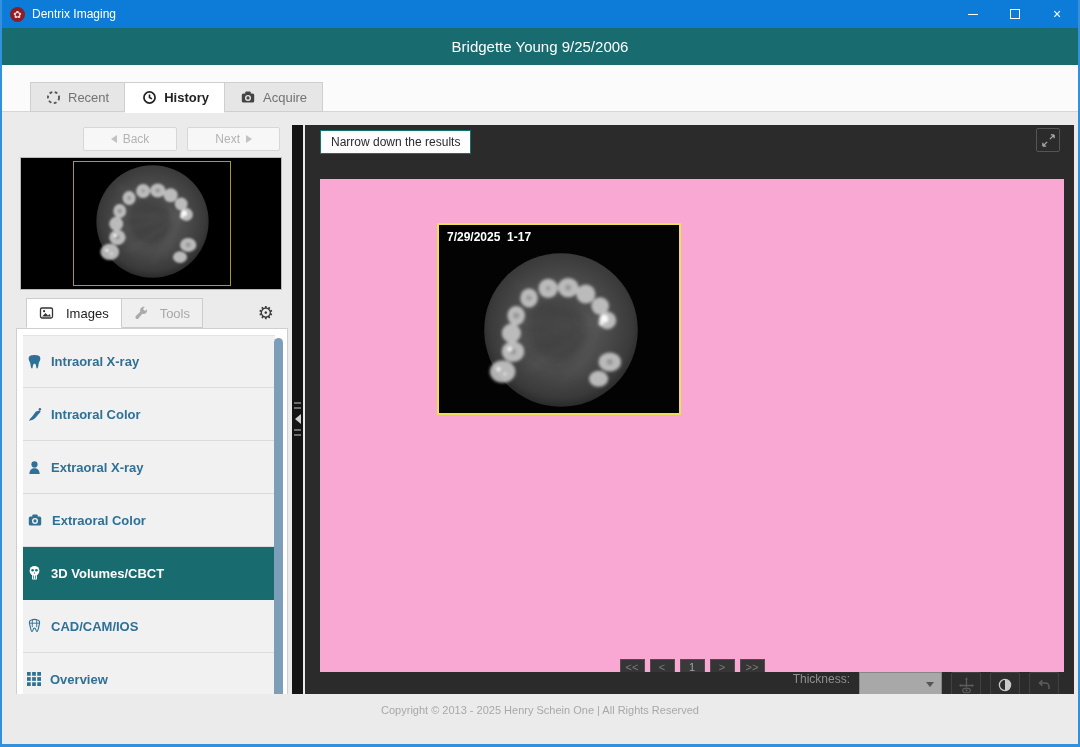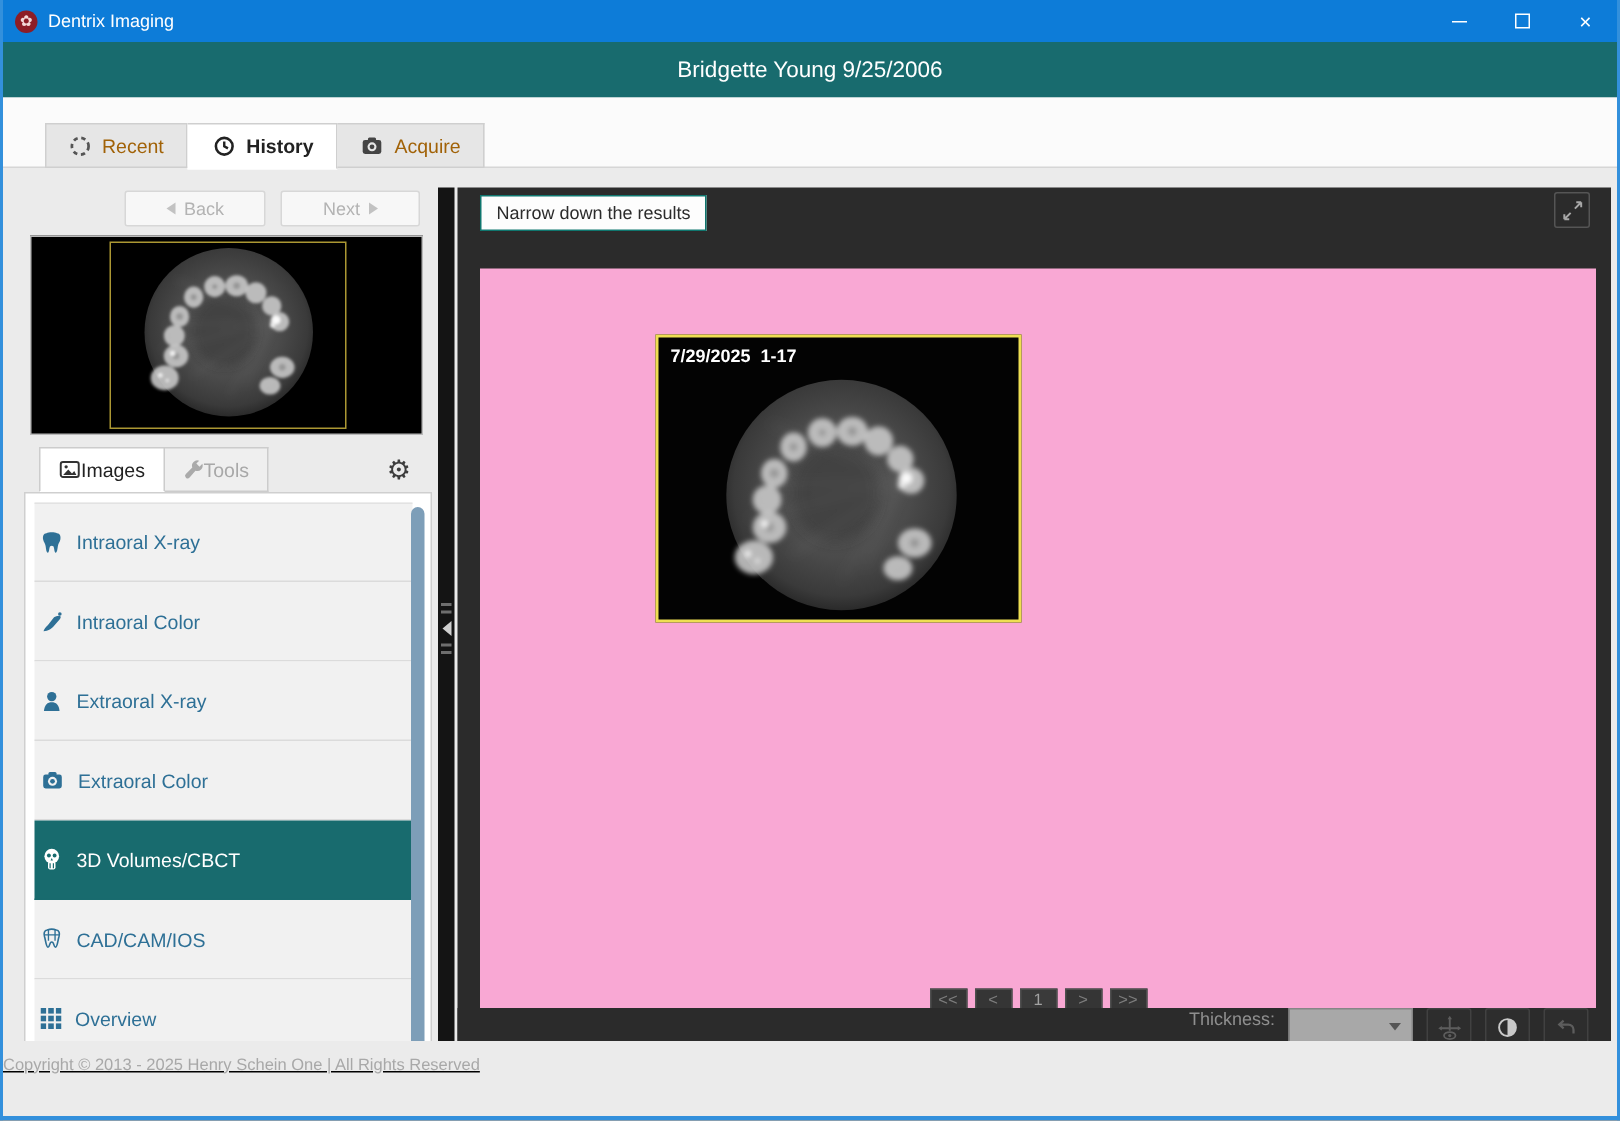--- a/index.html
+++ b/index.html
@@ -18,44 +18,44 @@
   .glyph-max { width:10px; height:10px; border:1.5px solid #fff; }
   .glyph-close { font-size:14px; line-height:1; color:#fff; }
 
   
   .patient-header { position:absolute; left:0; right:0; top:28px; height:37px; background:#186b6e; display:flex; align-items:center; justify-content:center; }
   .patient-header span { color:#fff; font-size:15px; }
 
   
   .top-band { position:absolute; left:0; right:0; top:65px; height:47px; background:#fbfbfb; border-bottom:1px solid #d6d6d6; }
   .tabstrip { position:absolute; left:28px; top:82px; height:30px; display:flex; z-index:3; }
-  .tab { display:flex; align-items:center; gap:7px; padding:0 15px; height:30px; background:#e6e6e6; border:1px solid #cfcfcf; border-left:none; font-size:13px; color:#a16207; cursor:default; }
+  .tab { display:flex; align-items:center; gap:7px; padding:0 15px; height:30px; background:#e6e6e6; border:1px solid #cfcfcf; border-left:none; font-size:13px; color:#737373; cursor:default; }
   .tab:first-child { border-left:1px solid #cfcfcf; }
   .tab.active { background:#fff; border-bottom:1px solid #fff; font-weight:bold; color:#222; height:31px;padding-left:17px; }
   .tab svg { display:block; }
 
   
   .left-panel { position:absolute; left:10px; top:124px; width:278px; height:594px; }
   .nav-row { position:absolute; right:10px; top:3px; display:flex; gap:10px; }
   .nav-btn { display:flex; align-items:center; gap:6px; padding:4px 27px; font-size:12px; color:#b3b3b3; background:#f7f7f7; border:1px solid #d7d7d7; border-radius:2px; }
   .tri-l { width:0; height:0; border-top:4px solid transparent; border-bottom:4px solid transparent; border-right:6px solid #c2c2c2; }
   .tri-r { width:0; height:0; border-top:4px solid transparent; border-bottom:4px solid transparent; border-left:6px solid #c2c2c2; }
 
   .thumb-panel { position:absolute; left:8px; top:33px; width:262px; height:133px; background:#000; border:1px solid #b9b9b9; }
   .thumb-frame { position:absolute; left:52px; top:3px; width:158px; height:125px; border:1px solid #ab9733; display:flex; align-items:center; justify-content:center; background:#000; }
 
   .ptabs { position:absolute; left:14px; top:174px; display:flex; z-index:3; }
-  .ptab { display:flex; align-items:center; gap:0; padding:0 12px; height:30px; font-size:13px; border:1px solid #cccccc; }
+  .ptab { display:flex; align-items:center; gap:12px; padding:0 12px; height:30px; font-size:13px; border:1px solid #cccccc; }
   .ptab.active { background:#fff; border-bottom:1px solid #fff; color:#222; }
   .ptab.inactive { background:#efefef; color:#a8a8a8; border-left:none; }
   .gear { position:absolute; right:16px; top:174px; font-size:18px; color:#3d3d3d; line-height:30px; }
 
   .cat-list { position:absolute; left:4px; top:204px; width:272px; height:390px; background:#fff; border:1px solid #cfcfcf; padding:6px 0 0 6px; }
   .cat-rows { position:relative; width:252px; }
-  .cat-row { height:53px; background:#f1f1f1; border-bottom:1px solid #dbdbdb; display:flex; align-items:center; gap:9px; padding-left:4px; color:#2e7096; font-size:13px; }
+  .cat-row { height:53px; background:#f1f1f1; border-bottom:1px solid #dbdbdb; display:flex; align-items:center; gap:9px; padding-left:4px; color:#2e7096; font-size:13px;font-weight:bold; }
   .cat-row:first-child { border-top:1px solid #e2e2e2; }
   .cat-row.selected { background:#186b6e; color:#fff; border-bottom:1px solid #186b6e; }
   .cat-row svg { flex:0 0 auto; }
   .list-scrollbar { position:absolute; right:4px; top:9px; width:9px; height:368px; border-radius:5px; background:#7d9eb8; }
 
   
   .splitter { position:absolute; left:290px; top:125px; width:11px; height:588px; background:#141414; display:flex; flex-direction:column; align-items:center; justify-content:center; gap:3px; }
   .grip { width:7px; height:2px; background:#6e6e6e; }
   .splitter .tri { width:0; height:0; border-top:5px solid transparent; border-bottom:5px solid transparent; border-right:6px solid #cfcfcf; margin:2px 0; }
 
@@ -73,21 +73,21 @@
   .page-btn { min-width:25px; height:17px; background:#353535; border:1px solid #4e4e4e; color:#7c7c7c; font-size:11px; line-height:15px; text-align:center; padding:0 4px; }
   .page-btn.current { color:#a3a3a3; background:#3a3a3a; }
 
   .bottombar { position:absolute; left:0; right:0; bottom:0; height:41px; background:#2b2b2b; display:flex; align-items:flex-start; justify-content:flex-end; gap:9px; padding-right:15px; }
   .thick-label { color:#8f8f8f; font-size:12px; }
   .thick-select { width:83px; height:23px; background:#a8a8a8; border:1px solid #868686; position:relative; display:flex; align-items:center; padding-left:6px; font-size:12px; color:#333; }
   .thick-select .chev { position:absolute; right:7px; top:9px; width:0; height:0; border-left:4px solid transparent; border-right:4px solid transparent; border-top:5px solid #555; }
   .tool-btn { width:30px; height:26px; background:#2d2d2d; border:1px solid #414141; border-radius:2px; display:flex; align-items:center; justify-content:center; }
 
   
-  .footer { position:absolute; left:0; right:0; top:694px; height:31px; display:flex; align-items:center; background:#ebebeb;text-decoration:underline; }
+  .footer { position:absolute; left:0; right:0; top:694px; height:31px; display:flex; align-items:center; justify-content:center; background:#ebebeb; }
   .footer span { color:#a8a8a8; font-size:11px; }
 </style>
 </head>
 <body>
 
 <div class="window">
 
   <div class="titlebar">
     <div class="app-logo">✿</div>
     <span class="app-title">Dentrix Imaging</span>

